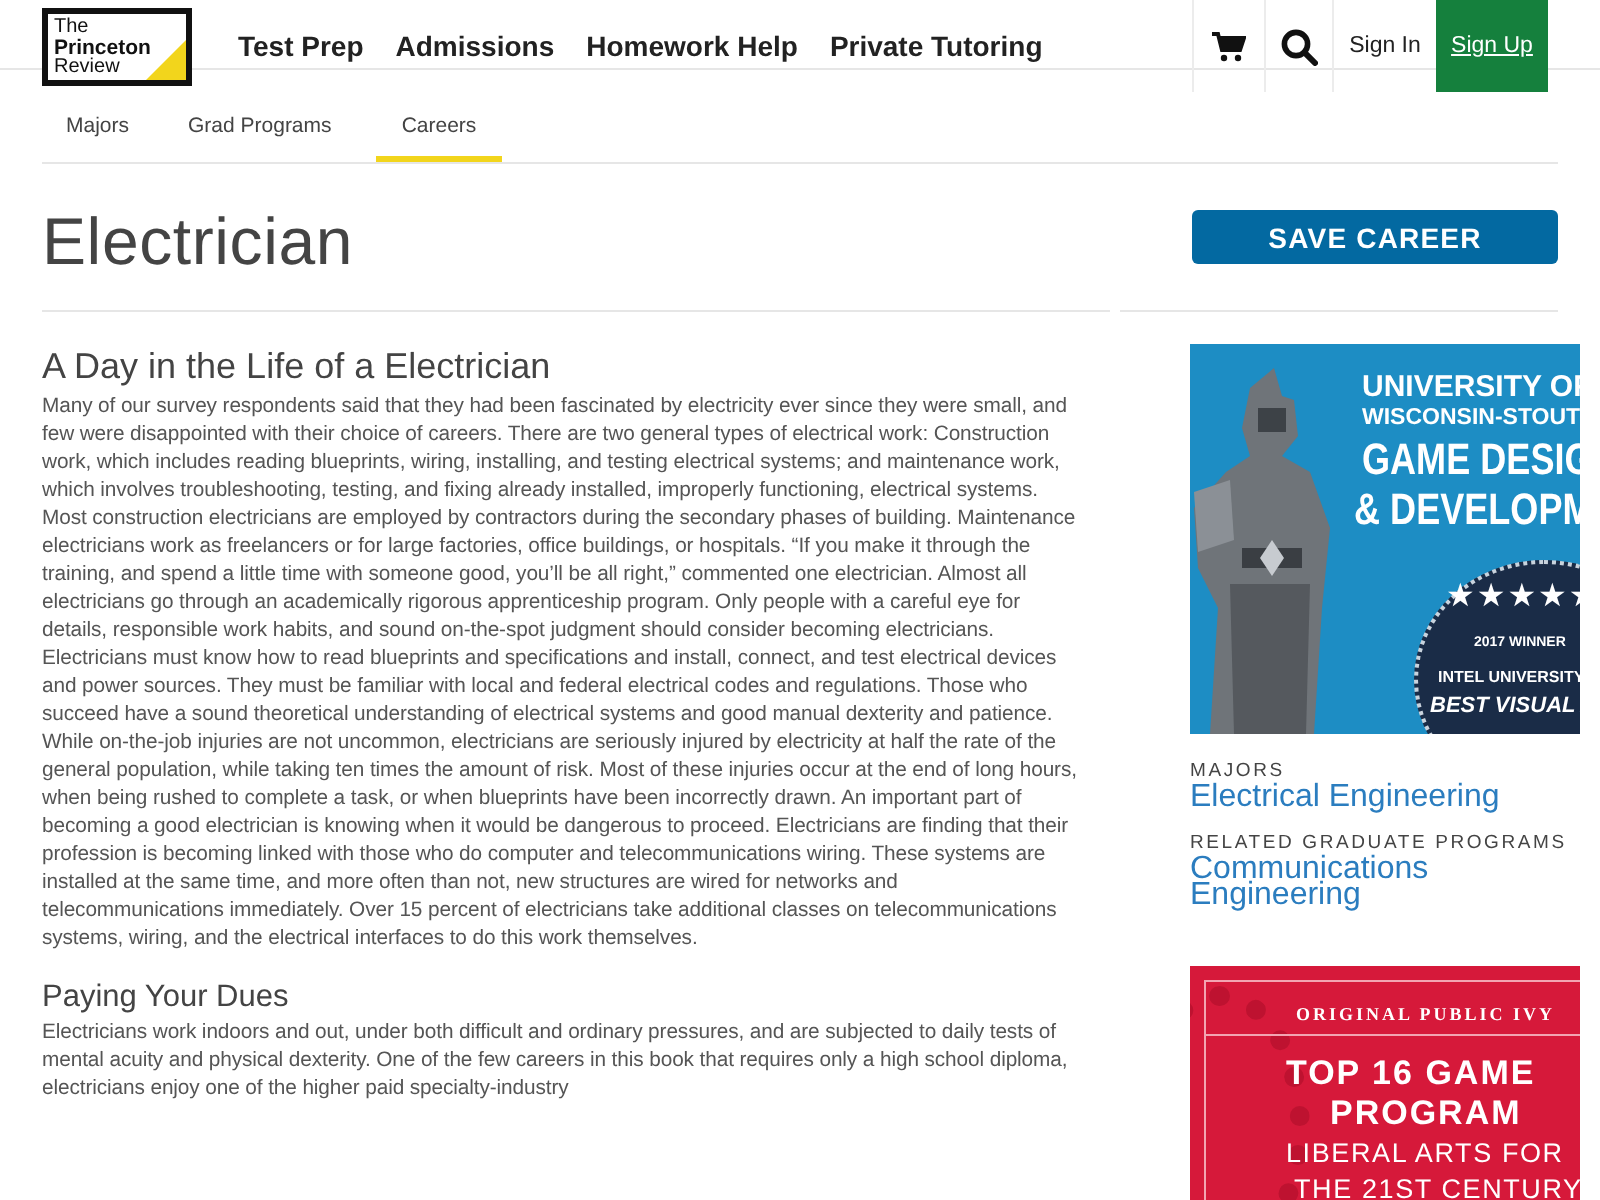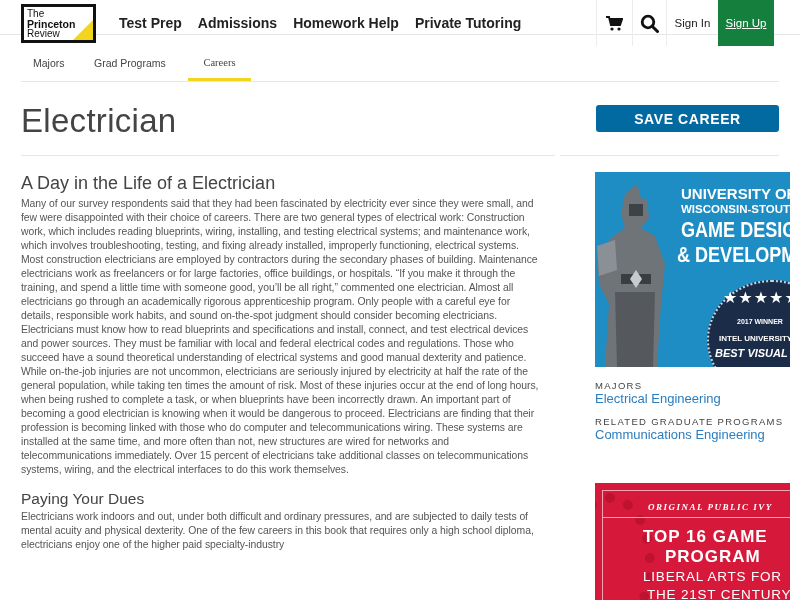--- a/index.html
+++ b/index.html
@@ -18,21 +18,21 @@
   .mainnav a { font-size: 14px; color: #222; text-decoration: none; font-weight: 600; }
   .icons { position: absolute; left: 596px; top: 0; height: 46px; display: flex; }
   .icon-btn { width: 36px; height: 46px; border-left: 1px solid #ececec; display: flex; align-items: center; justify-content: center; }
   .icon-btn.search { width: 34px; }
   .signin { height: 46px; width: 52px; border-left: 1px solid #ececec; display: flex; align-items: center; justify-content: center; font-size: 11.5px; color: #222; }
   .signup { height: 46px; width: 56px; background: #15803d; display: flex; align-items: center; justify-content: center; font-size: 11.5px; color: #fff; text-decoration: underline; }
 
   
   .subnav { position: absolute; left: 21px; top: 46px; width: 758px; height: 36px; border-bottom: 1px solid #e6e6e6; }
   .subnav a { position: absolute; top: 0; height: 35px; line-height: 34px; font-size: 10.5px; color: #444; text-decoration: none; }
-  .subnav a.active { border-bottom: 3px solid #f2d51c; font-family: Liberation Serif, serif; }
+  .subnav a.active { border-bottom: 3px solid #f2d51c; }
 
   
   .page-title { position: absolute; left: 21px; top: 102px; font-size: 33px; font-weight: 300; color: #444; letter-spacing: 0.3px; }
   .title-rule { position: absolute; left: 21px; top: 155px; width: 534px; height: 1px; background: #e6e6e6; }
 
   
   .save-btn { position: absolute; left: 596px; top: 105px; width: 183px; height: 27px; background: #0369a1; border-radius: 3px; color: #fff; font-size: 14px; font-weight: bold; letter-spacing: 0.6px; display: flex; align-items: center; justify-content: center; border: none; }
   .side-rule { position: absolute; left: 560px; top: 155px; width: 219px; height: 1px; background: #e6e6e6; }
 
   
@@ -50,29 +50,29 @@
   .ad1 .t4 { position: absolute; left: 82px; top: 70px; font-size: 22px; font-weight: bold; color: #fff; white-space: nowrap; transform: scaleX(0.82); transform-origin: left; }
   .ad1 .badge { position: absolute; left: 112px; top: 108px; width: 130px; height: 120px; border-radius: 50%; background: #1a2c47; border: 2px dotted #c9d3dd; }
   .ad1 .stars { position: absolute; left: 128px; top: 116px; color: #fff; font-size: 16px; letter-spacing: 1px; white-space: nowrap; }
   .ad1 .b1 { position: absolute; left: 142px; top: 146px; color: #fff; font-size: 7px; font-weight: bold; white-space: nowrap; }
   .ad1 .b2 { position: absolute; left: 124px; top: 162px; color: #fff; font-size: 8px; font-weight: bold; white-space: nowrap; }
   .ad1 .b3 { position: absolute; left: 120px; top: 175px; color: #fff; font-size: 11px; font-weight: bold; font-style: italic; white-space: nowrap; }
 
   
   .side-info { position: absolute; left: 595px; top: 380px; width: 200px; }
   .side-label { font-size: 9.5px; letter-spacing: 1.3px; color: #444; line-height: 12px; }
-  .side-link { font-size: 13px; color: #2b7dbf; line-height: 13px; text-decoration: none; display: block; }
+  .side-link { font-size: 16px; color: #2b7dbf; line-height: 13px; text-decoration: none; display: block; }
   .side-group { margin-bottom: 11px; }
   .side-label.sp { margin-top: 2px; }
 
   
   .ad2 { position: absolute; left: 595px; top: 483px; width: 195px; height: 117px; background: #d6193a; overflow: hidden; }
   .ad2 .frame { position: absolute; left: 7px; top: 7px; width: 195px; height: 130px; border: 1px solid #f3a4b2; }
   .ad2 .pattern { position: absolute; left: -30px; top: 10px; width: 90px; height: 140px; border-radius: 50%; border: 10px dotted rgba(120,0,20,0.25); }
-  .ad2 .o1 { position: absolute; left: 53px; top: 19px; color: #fff; font-family: "Liberation Serif", serif; font-size: 9px; font-weight: bold; letter-spacing: 1.5px; white-space: nowrap; font-style: italic; }
+  .ad2 .o1 { position: absolute; left: 53px; top: 19px; color: #fff; font-family: "Liberation Serif", serif; font-size: 9px; font-weight: bold; letter-spacing: 1.5px; white-space: nowrap; }
   .ad2 .line { position: absolute; left: 7px; top: 34px; width: 195px; height: 1px; background: #f3a4b2; }
   .ad2 .o2 { position: absolute; left: 48px; top: 44px; color: #fff; font-size: 17px; font-weight: bold; letter-spacing: 1px; white-space: nowrap; }
   .ad2 .o3 { position: absolute; left: 70px; top: 64px; color: #fff; font-size: 17px; font-weight: bold; letter-spacing: 1px; white-space: nowrap; }
   .ad2 .o4 { position: absolute; left: 48px; top: 86px; color: #fff; font-size: 13.5px; letter-spacing: 0.8px; white-space: nowrap; }
   .ad2 .o5 { position: absolute; left: 52px; top: 104px; color: #fff; font-size: 13.5px; letter-spacing: 0.8px; white-space: nowrap; }
 </style>
 </head>
 <body>
 
 <div class="topbar">

